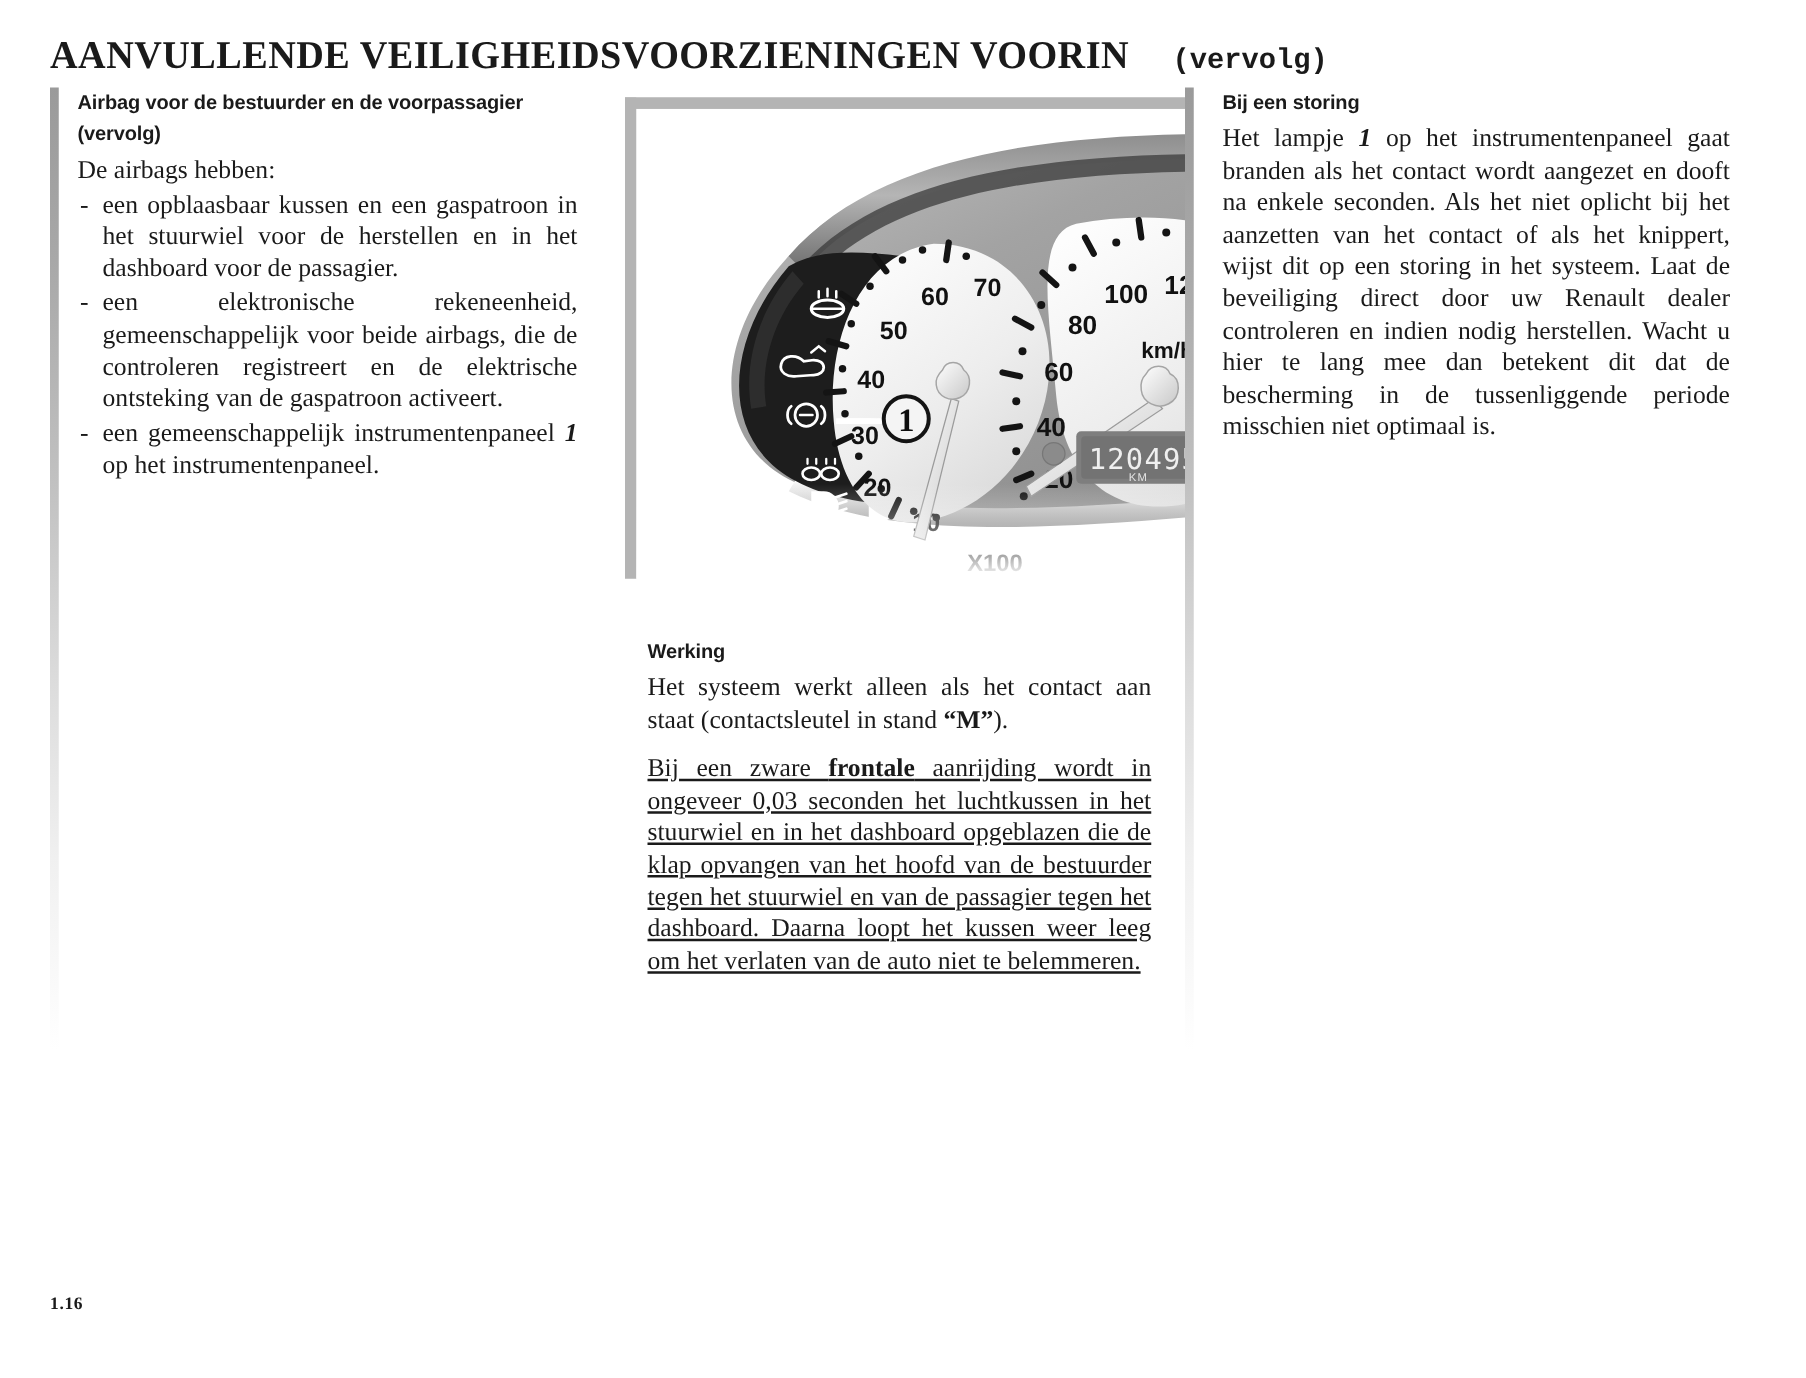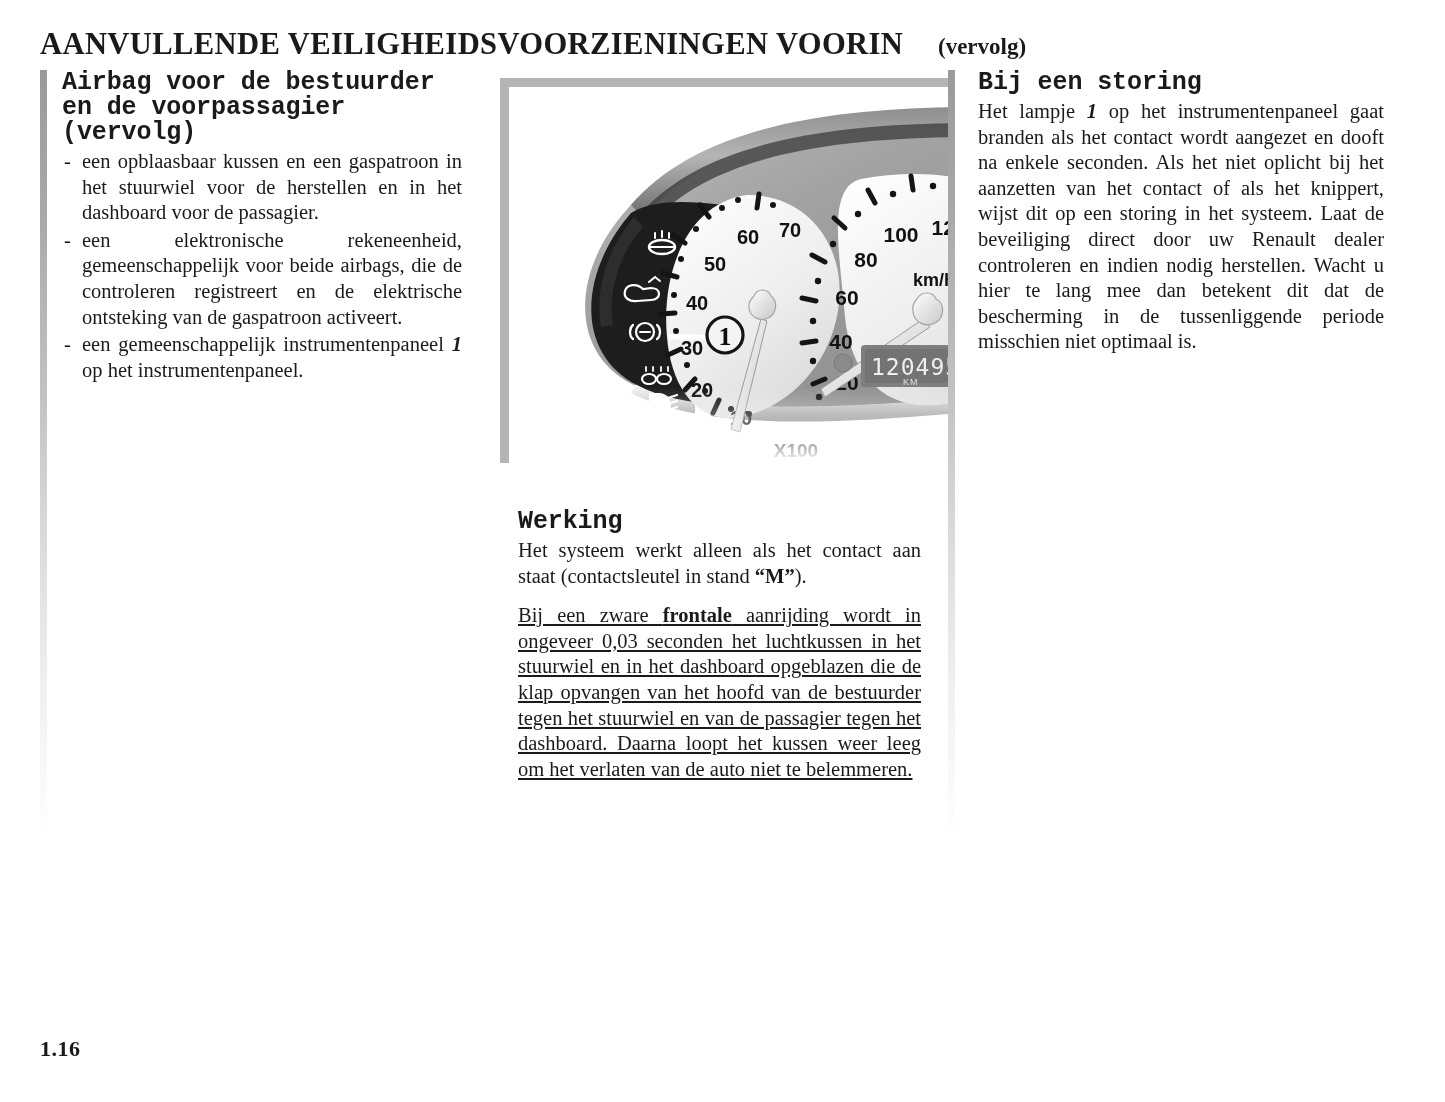--- a/index.html
+++ b/index.html
@@ -26,21 +26,21 @@
   #page-title .main {
     font-family: "Liberation Serif", "DejaVu Serif", serif;
     font-weight: bold;
     font-size: 31.5px;
     letter-spacing: 0.4px;
     transform: scaleX(0.97);
     transform-origin: left center;
     display: inline-block;
   }
   #page-title .cont {
-    font-family: Liberation Serif, serif;
+    font-family: Liberation Mono, monospace;
     font-weight: bold;
     font-size: 23px;
     margin-left: 8px;
   }
 
   
   .col-rule {
     position: absolute;
     width: 7px;
     background: linear-gradient(to bottom,
@@ -54,23 +54,23 @@
   .column {
     position: absolute;
     top: 70px;
   }
   #col-left  { left: 62px;  width: 400px; }
   #col-mid   { left: 518px; width: 403px; }
   #col-right { left: 978px; width: 406px; }
 
   h2.sec-head {
     margin: 0 0 4px 0;
-    font-family: Liberation Mono, monospace;
+    font-family: Liberation Sans, sans-serif;
     font-weight: bold;
-    font-size: 25px;
+    font-size: 16px;
     line-height: 25px;
     letter-spacing: -0.1px;
   }
 
   p.body, li.body {
     margin: 0;
     font-family: "Liberation Serif", "DejaVu Serif", serif;
     font-size: 20.5px;
     line-height: 25.6px;
     text-align: justify;
@@ -127,36 +127,37 @@
     overflow: hidden;
   }
   #cluster-svg { position: absolute; left: 0; top: 0; }
 
   
   #folio {
     position: absolute;
     left: 40px; top: 1036px;
     font-family: "Liberation Serif", "DejaVu Serif", serif;
     font-weight: bold;
-    font-size: 22px;
+    font-size: 14px;
     letter-spacing: 0.5px;
   }
 </style>
 </head>
 <body>
 
 <div id="page-title">
   <span class="main">AANVULLENDE VEILIGHEIDSVOORZIENINGEN VOORIN</span><span class="cont">(vervolg)</span>
 </div>
 
 <div class="col-rule" id="rule-left"></div>
 <div class="col-rule" id="rule-mid"></div>
 
 <div class="column" id="col-left">
   <h2 class="sec-head">Airbag voor de bestuurder en de voorpassagier (vervolg)</h2>
+  <p class="body lead">De airbags hebben:</p>
   <ul class="dashlist">
     <li class="body">een opblaasbaar kussen en een gaspatroon in het stuurwiel voor de herstellen en in het dashboard voor de passagier.</li>
     <li class="body">een elektronische rekeneenheid, gemeenschappelijk voor beide airbags, die de controleren registreert en de elektrische ontsteking van de gaspatroon activeert.</li>
     <li class="body"><span>een gemeenschappelijk instrumentenpaneel </span><b class="num">1</b><span> op het instrumentenpaneel.</span></li>
   </ul>
 </div>
 
 <div id="figure">
   <div id="fig-frame"></div>
   <div id="cluster-wrap">

